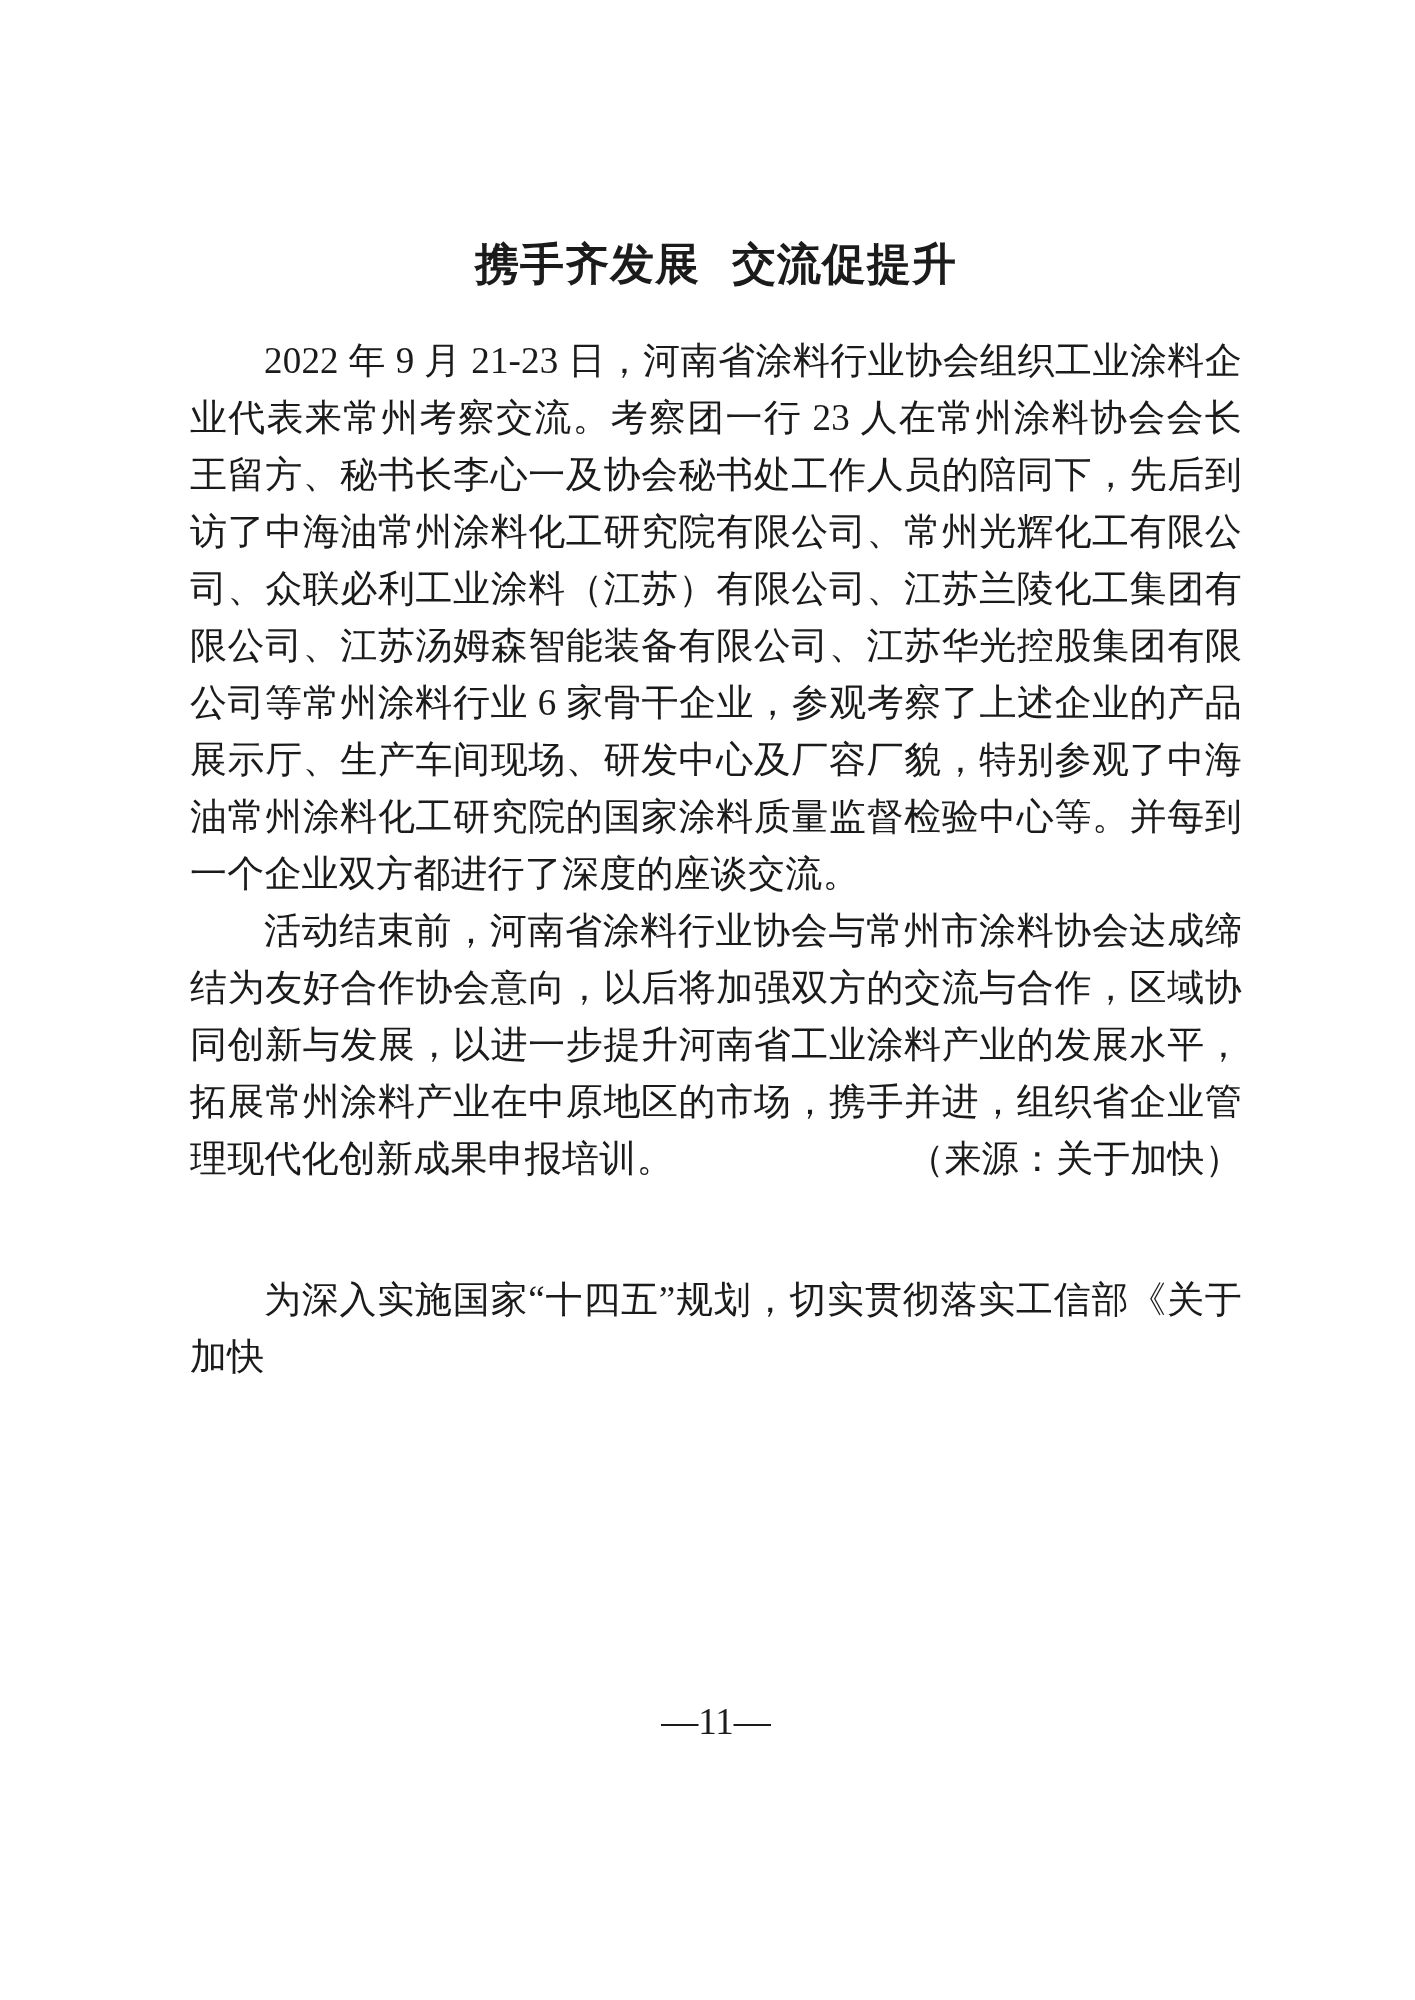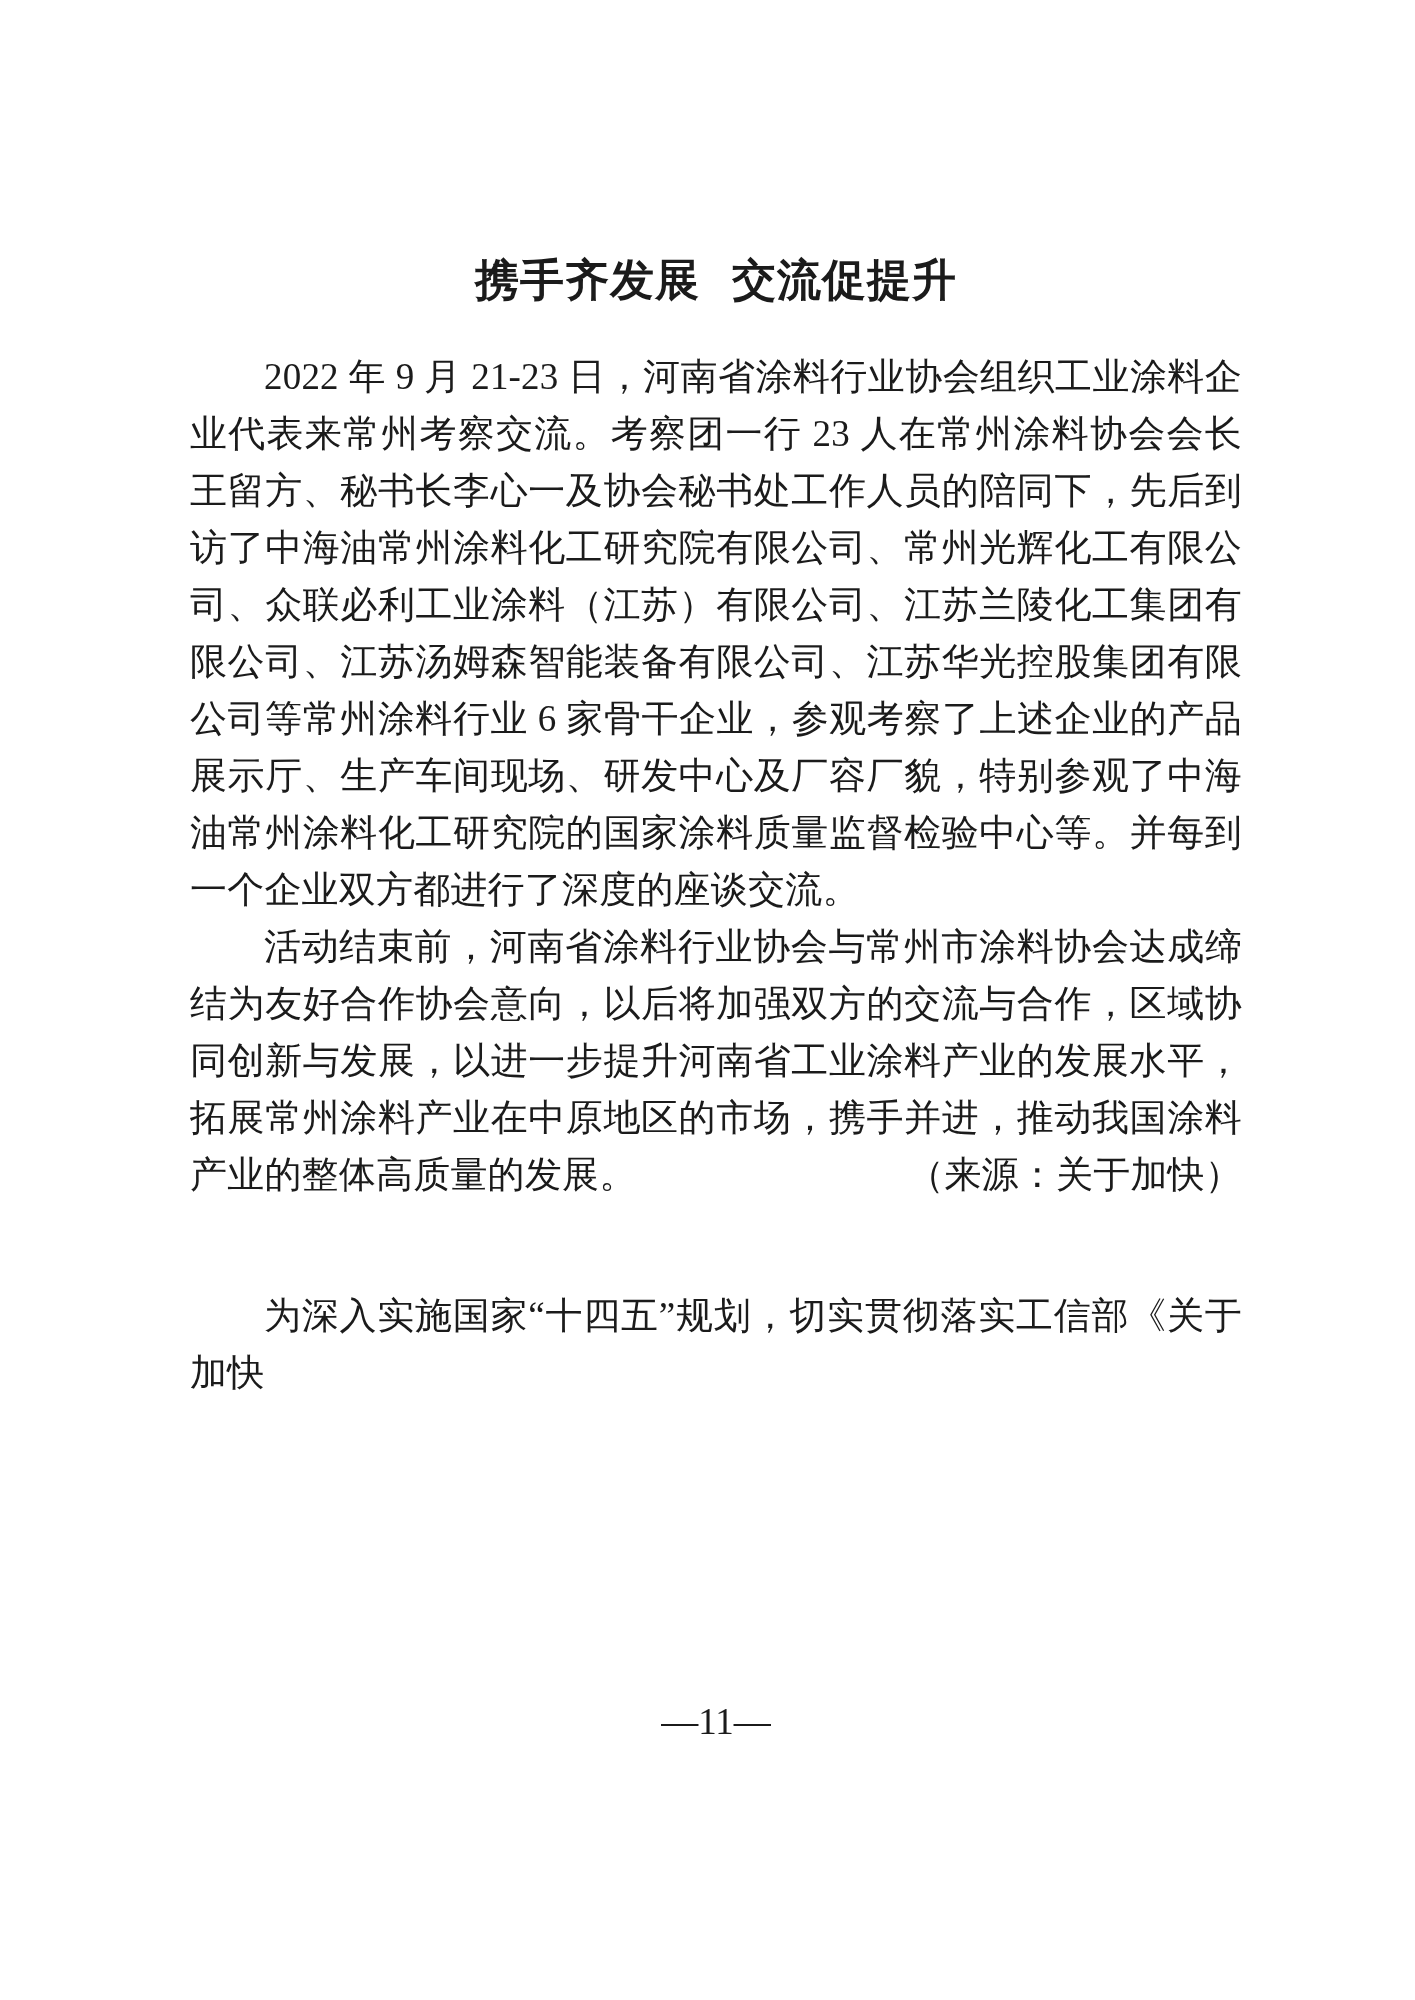--- a/index.html
+++ b/index.html
@@ -12,21 +12,21 @@
     width: 1415px;
     height: 2000px;
     background: #ffffff;
     overflow: hidden;
     font-family: "Liberation Serif", "DejaVu Serif", serif;
     color: #1b1b1b;
   }
   .content {
     position: absolute;
     left: 190px;
-    top: 16px;
+    top: 0;
     width: 1052px;
   }
   .article-title {
     margin: 234px 0 36px 0;
     font-size: 44px;
     line-height: 62px;
     font-weight: 700;
     text-align: center;
     word-spacing: 20px;
     letter-spacing: 1px;
@@ -67,21 +67,21 @@
 <body>
 
 <div class="page">
   <div class="content">
 
     <h1 class="article-title">携手齐发展 交流促提升</h1>
 
     <p class="body-para">2022 年 9 月 21-23 日，河南省涂料行业协会组织工业涂料企业代表来常州考察交流。考察团一行 23 人在常州涂料协会会长王留方、秘书长李心一及协会秘书处工作人员的陪同下，先后到访了中海油常州涂料化工研究院有限公司、常州光辉化工有限公司、众联必利工业涂料（江苏）有限公司、江苏兰陵化工集团有限公司、江苏汤姆森智能装备有限公司、江苏华光控股集团有限公司等常州涂料行业 6 家骨干企业，参观考察了上述企业的产品展示厅、生产车间现场、研发中心及厂容厂貌，特别参观了中海油常州涂料化工研究院的国家涂料质量监督检验中心等。并每到一个企业双方都进行了深度的座谈交流。</p>
 
 
-    <p class="body-para"><span>活动结束前，河南省涂料行业协会与常州市涂料协会达成缔结为友好合作协会意向，以后将加强双方的交流与合作，区域协同创新与发展，以进一步提升河南省工业涂料产业的发展水平，拓展常州涂料产业在中原地区的市场，携手并进，推动我国涂料产业的整体高质量的发展。</span><span class="source">（来源：关于加快）</span></p>
+    <p class="body-para"><span>活动结束前，河南省涂料行业协会与常州市涂料协会达成缔结为友好合作协会意向，以后将加强双方的交流与合作，区域协同创新与发展，以进一步提升河南省工业涂料产业的发展水平，拓展常州涂料产业在中原地区的市场，携手并进，组织省企业管理现代化创新成果申报培训。</span><span class="source">（来源：关于加快）</span></p>
 
 
     <p class="body-para intro-para">为深入实施国家“十四五”规划，切实贯彻落实工信部《关于加快</p>
 
   </div>
 
   <div class="page-number">—11—</div>
 </div>
 
 </body></html>

